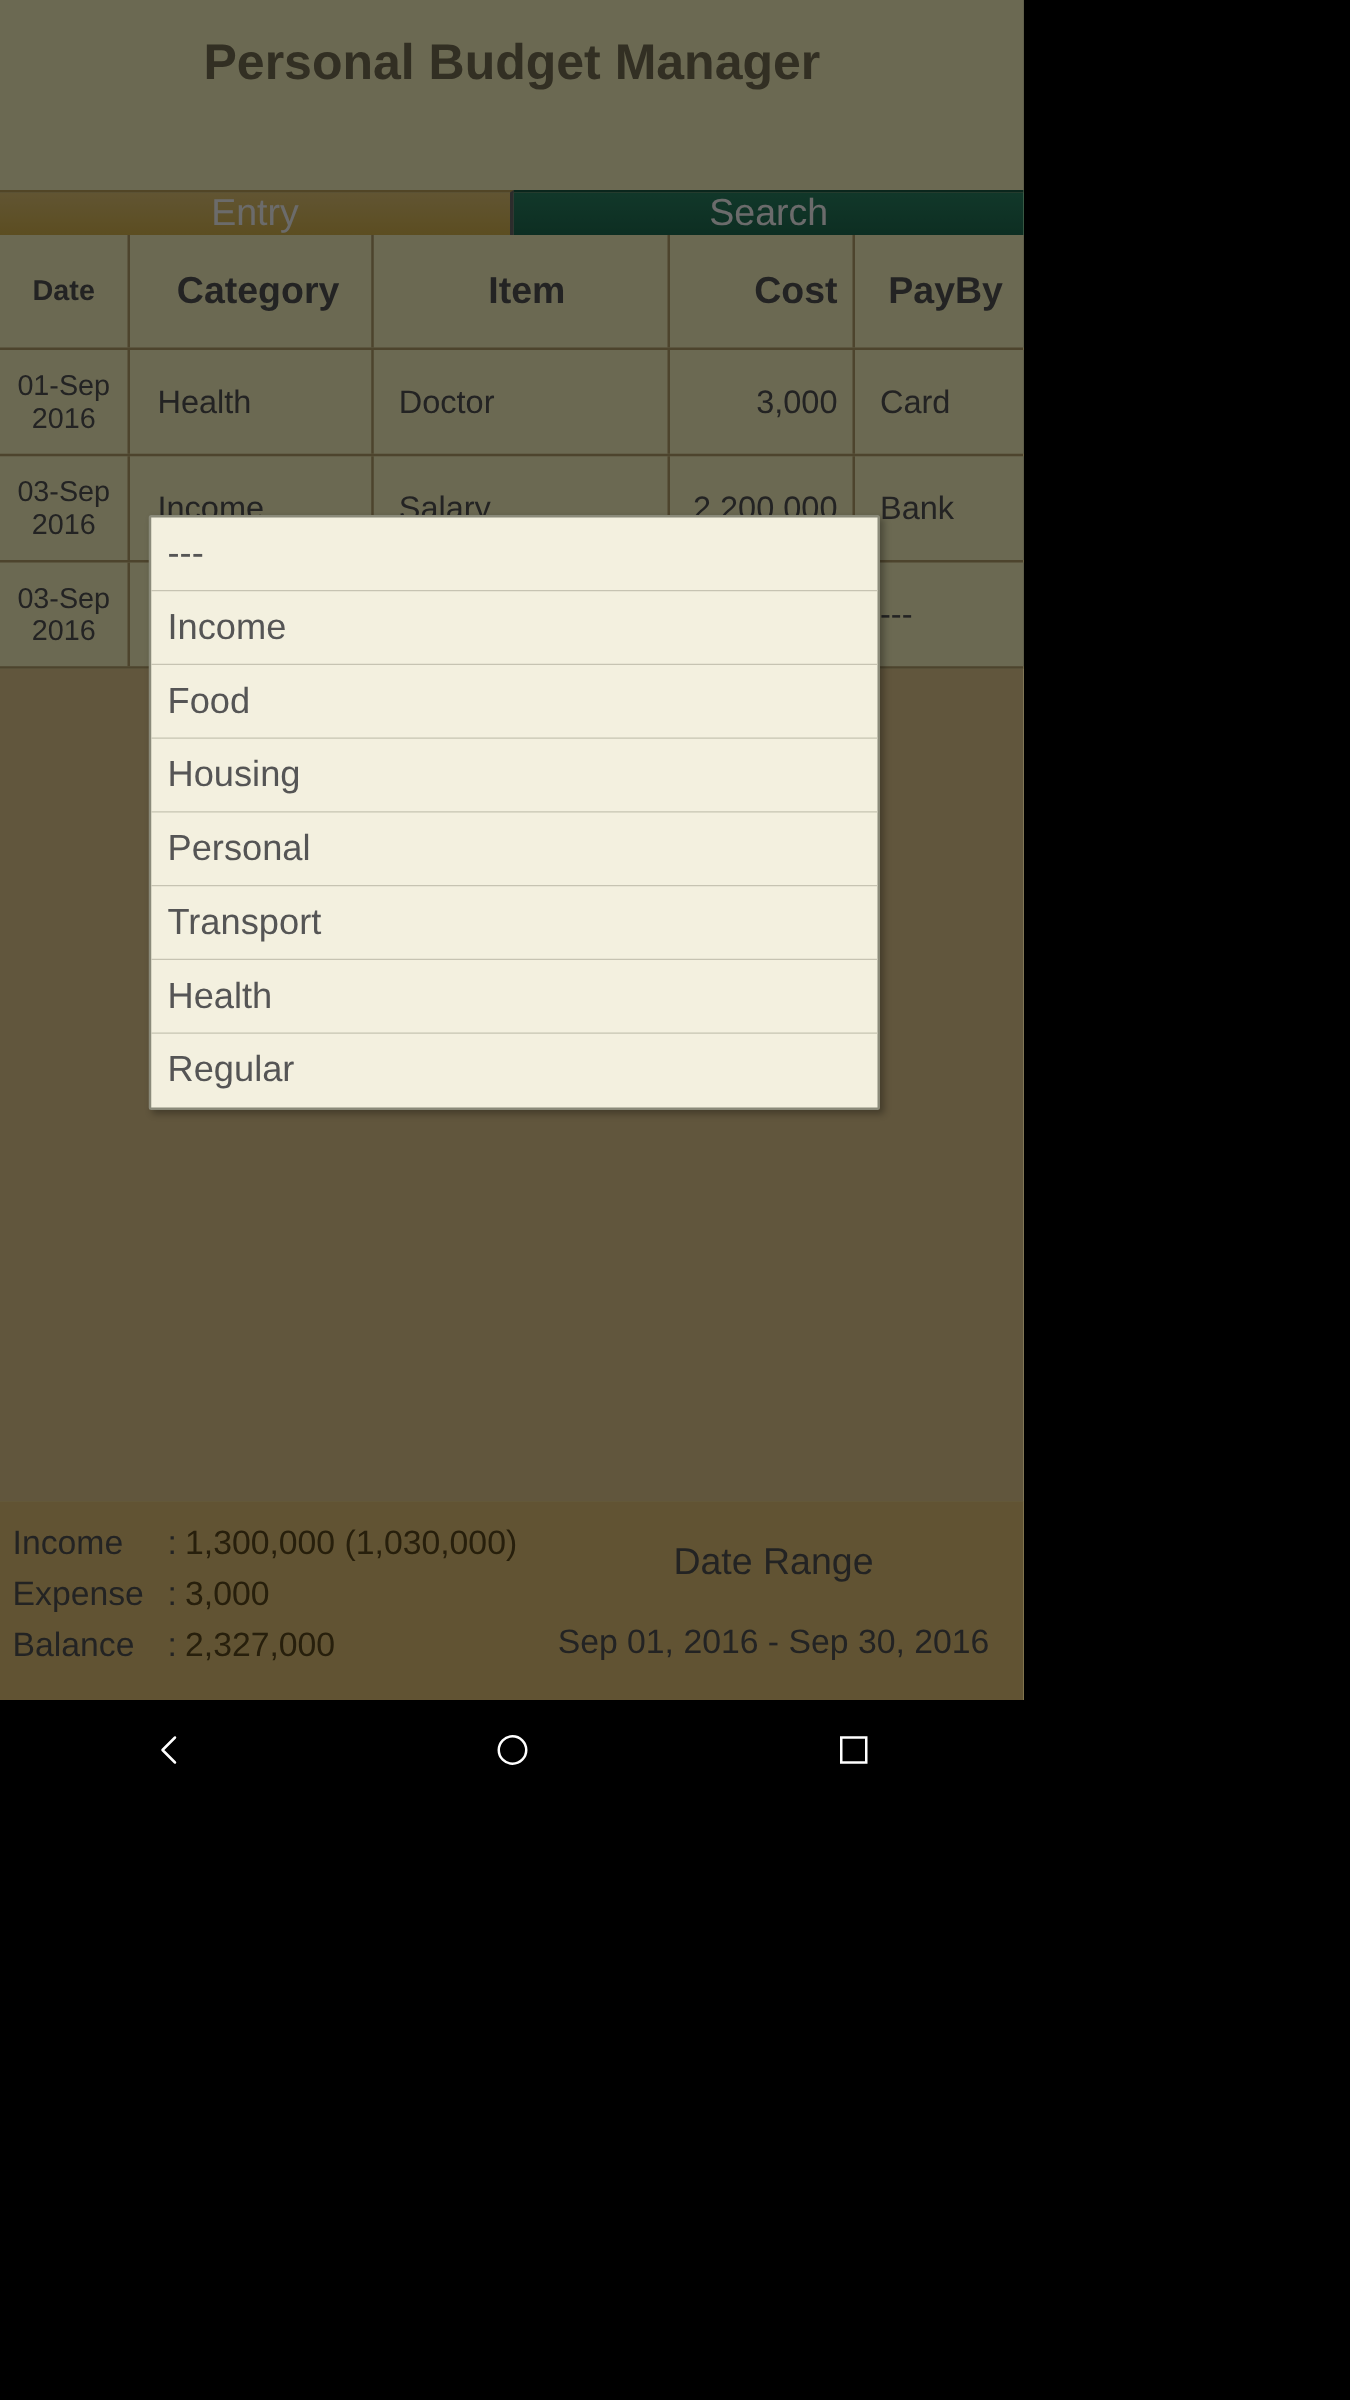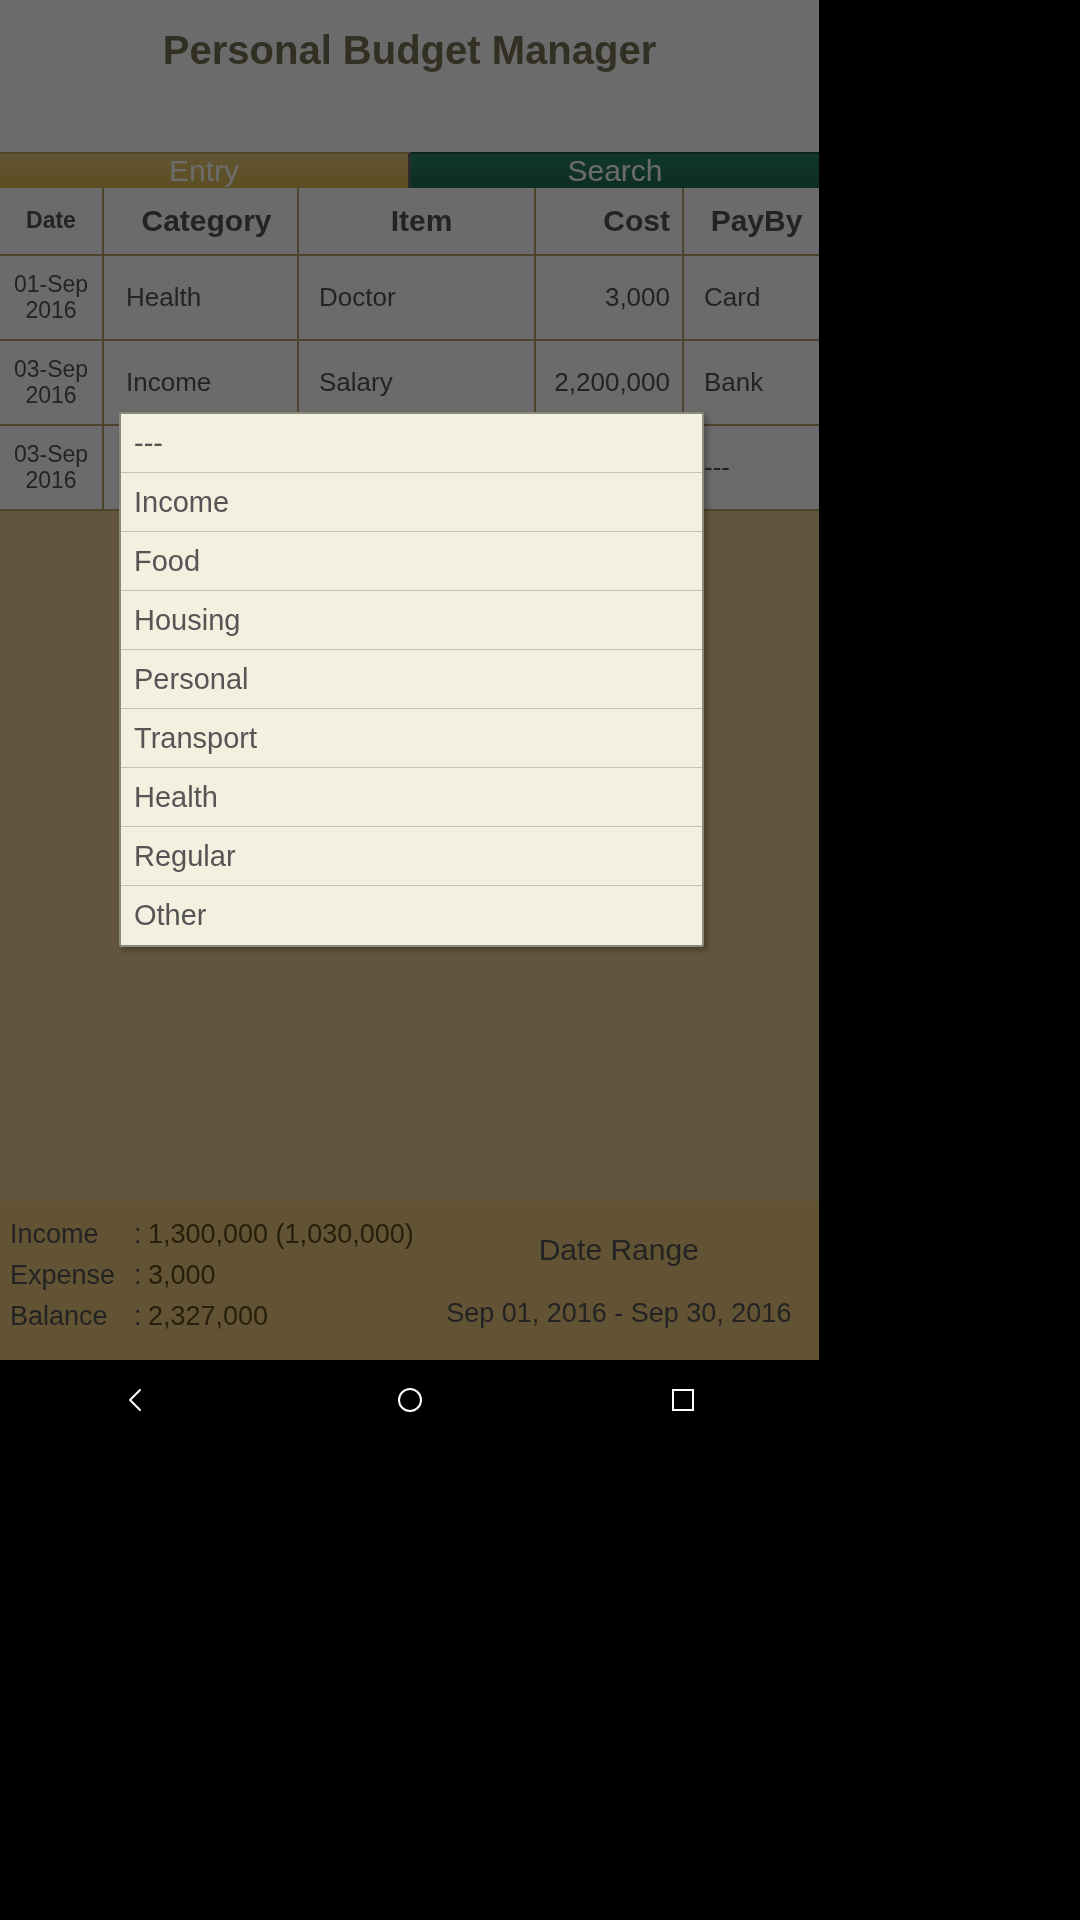--- a/index.html
+++ b/index.html
@@ -1,30 +1,30 @@
 <!DOCTYPE html>
 <html><head>
 <meta charset="utf-8">
 <style>
 * { margin: 0; padding: 0; box-sizing: border-box; font-family: sans-serif; }
 html, body { width: 819px; height: 1440px; background: #000; overflow: hidden; }
 
-.screen { width: 819px; height: 1360px; background: #ffffff; position: relative; display: flex; flex-direction: column; }
+.screen { width: 819px; height: 1360px; background: #fef9c3; position: relative; display: flex; flex-direction: column; }
 
 .header { height: 100px; text-align: center; display: flex; align-items: center; justify-content: center; }
 .header-title { font-size: 40px; font-weight: bold; color: #787154; }
 
 .tabs { display: flex; height: 82px; margin-top: 6px; align-items: flex-end; }
 .tab { flex: 1; display: flex; align-items: center; justify-content: center; font-size: 30px; font-weight: 500; color: #fff; }
 .tab-entry { background: linear-gradient(#e7ca79, #dbb84f); border-right: 3px solid #6a6a6a; border-top: 2px solid #c0a45b; }
 .tab-search { background: linear-gradient(#2a8564, #206e52); border-top: 2px solid #1a5c44; }
 
 .table { flex: 0 0 auto; }
 .thead, .row { display: flex; }
-.thead { height: 68px; border-bottom: 2px solid #b8a26b; }
+.thead { height: 92px; border-bottom: 2px solid #b8a26b; }
 .row { height: 85px; border-bottom: 2px solid #b8a26b; }
 .cell { display: flex; align-items: center; padding: 0 10px; border-right: 2px solid #b8a26b; font-size: 26px; color: #555; }
 .cell:last-child { border-right: none; }
 .th { font-weight: bold; font-size: 30px; color: #555; justify-content: center; }
 .c-date { width: 104px; flex-direction: column; justify-content: center; text-align: center; font-size: 23px; line-height: 1.1; }
 .c-cat { width: 195px; padding-left: 22px; }
 .c-item { width: 237px; padding-left: 20px; }
 .c-cost { width: 148px; justify-content: flex-end; padding-right: 12px; }
 .c-pay { width: 135px; padding-left: 20px; }
 
@@ -138,21 +138,20 @@
   <div class="overlay">
     <div class="dropdown">
       <div class="dd-item">---</div>
       <div class="dd-item">Income</div>
       <div class="dd-item">Food</div>
       <div class="dd-item">Housing</div>
       <div class="dd-item">Personal</div>
       <div class="dd-item">Transport</div>
       <div class="dd-item">Health</div>
       <div class="dd-item">Regular</div>
-      <div class="dd-item">Other</div>
     </div>
   </div>
 </div>
 
 <div class="navbar">
   <div class="nav-btn">
     <svg width="30" height="30" viewBox="0 0 30 30">
         <path d="M18 5 L8 15 L18 25" stroke-width="2" stroke-linecap="round" stroke-linejoin="round"></path>
       </svg>
   </div>

